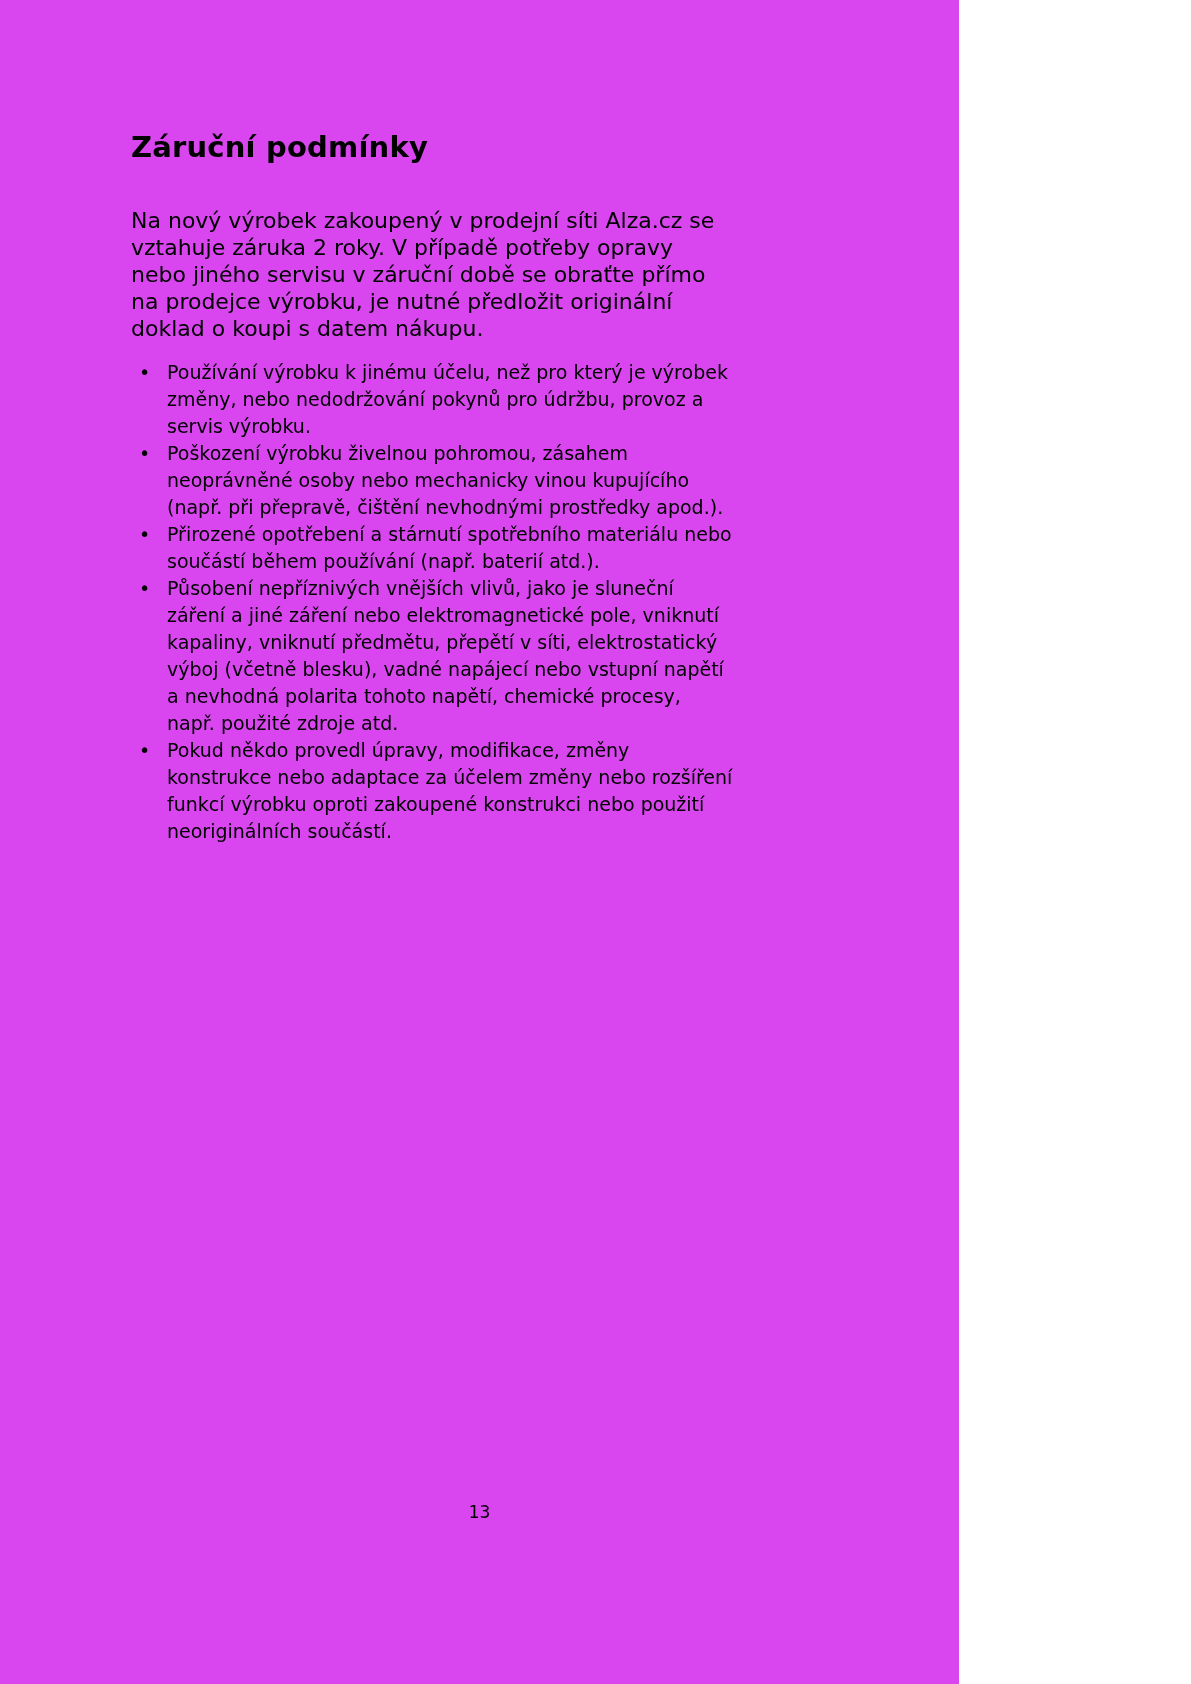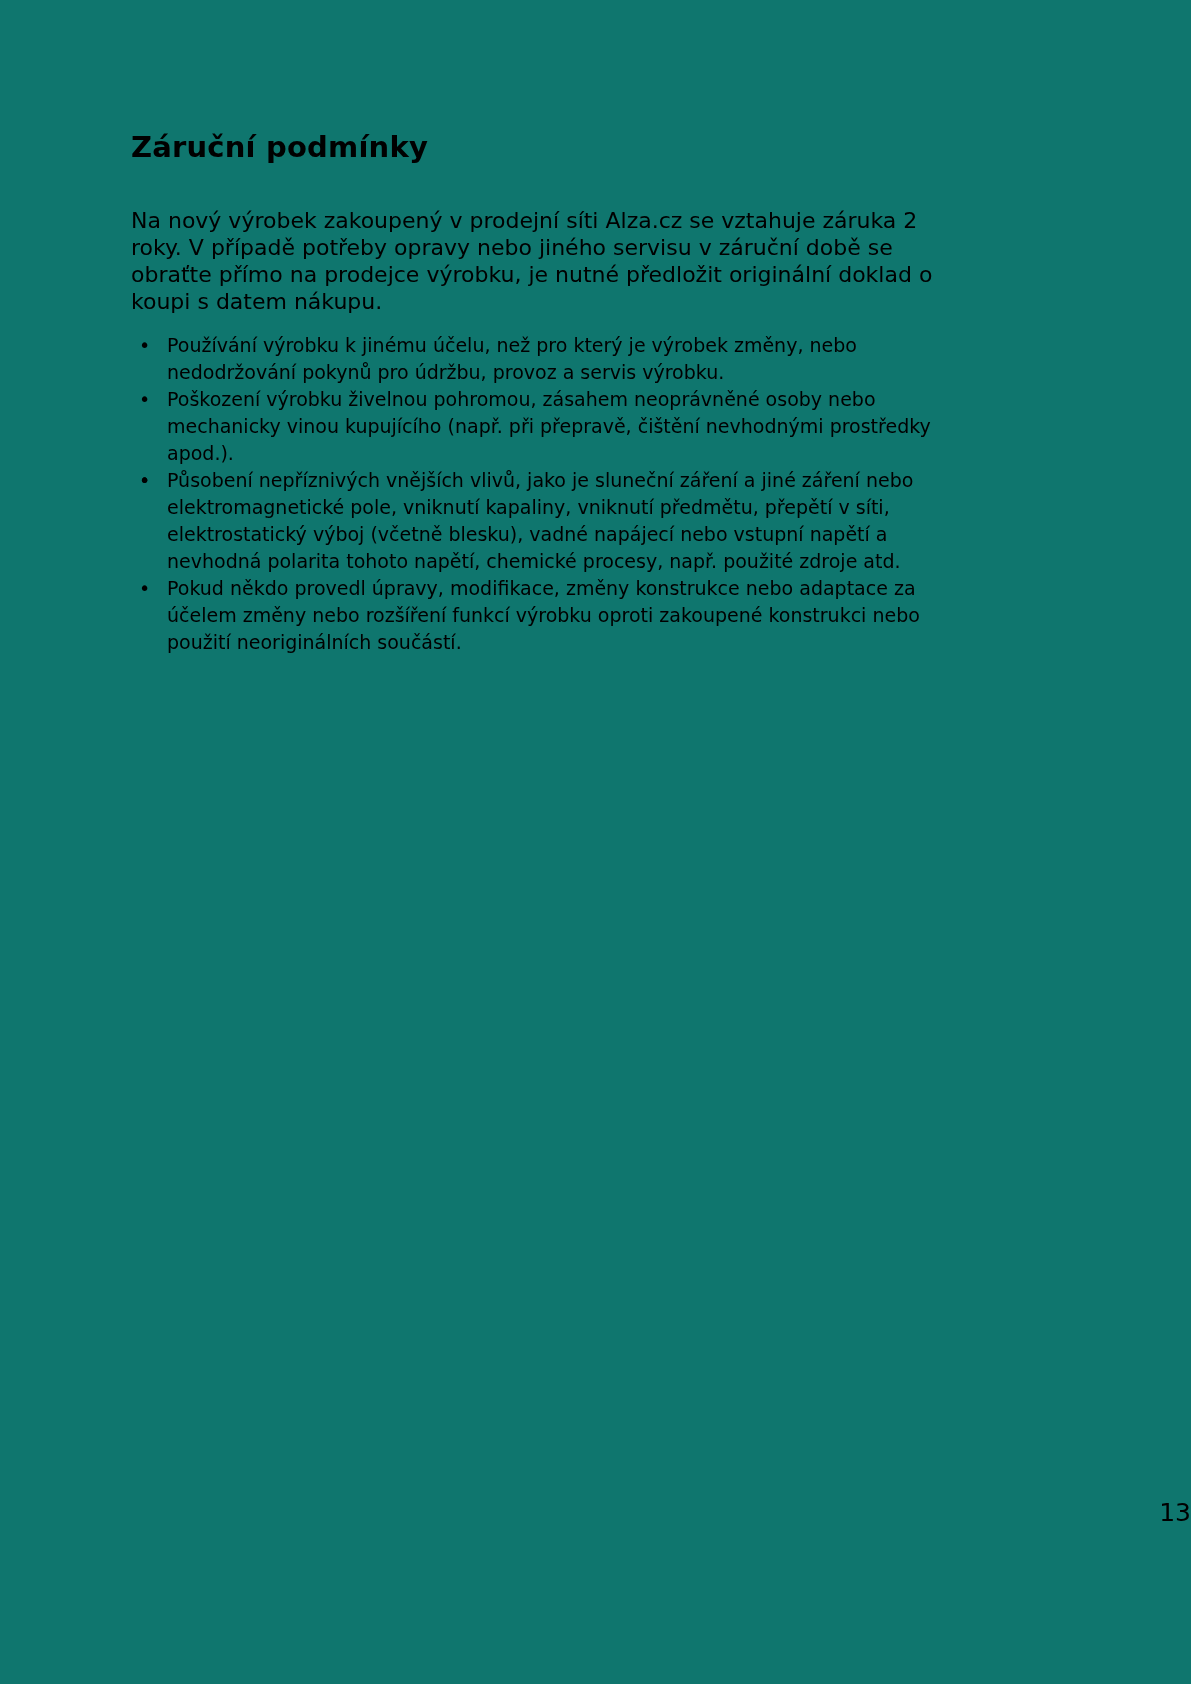--- a/index.html
+++ b/index.html
@@ -7,23 +7,23 @@
       padding: 0;
       background: #ffffff;
     }
     body {
       font-family: "DejaVu Sans", sans-serif;
       color: #000000;
       -webkit-font-smoothing: antialiased;
     }
     .page {
       position: relative;
-      width: 1191px;
+      width: 959px;
       height: 1684px;
-      background: #0f766e;
+      background: #d946ef;
       box-sizing: border-box;
       padding: 130px 226px 0 131px;
       overflow: hidden;
     }
     .doc-title {
       font-size: 29px;
       font-weight: 700;
       line-height: 1.2;
       margin: 0 0 42px 0;
       letter-spacing: 0.2px;
@@ -56,22 +56,22 @@
       left: 8px;
       top: 0;
       font-size: 19px;
       line-height: 27px;
     }
     .page-number {
       position: absolute;
       left: 0;
       bottom: 158px;
       width: 100%;
-      text-align: right;
-      font-size: 25px;
+      text-align: center;
+      font-size: 17px;
       line-height: 27px;
     }
   </style>
 </head>
 <body>
 
 <div class="page">
 
   <h1 class="doc-title">Záruční podmínky</h1>
 
@@ -82,20 +82,21 @@
     <li>
       <span class="marker">•</span>
       <span class="li-text">Používání výrobku k jinému účelu, než pro který je výrobek změny, nebo nedodržování pokynů pro údržbu, provoz a servis výrobku.</span>
     </li>
     <li>
       <span class="marker">•</span>
       <span class="li-text">Poškození výrobku živelnou pohromou, zásahem neoprávněné osoby nebo mechanicky vinou kupujícího (např. při přepravě, čištění nevhodnými prostředky apod.).</span>
     </li>
     <li>
       <span class="marker">•</span>
+      <span class="li-text">Přirozené opotřebení a stárnutí spotřebního materiálu nebo součástí během používání (např. baterií atd.).</span>
     </li>
     <li>
       <span class="marker">•</span>
       <span class="li-text">Působení nepříznivých vnějších vlivů, jako je sluneční záření a jiné záření nebo elektromagnetické pole, vniknutí kapaliny, vniknutí předmětu, přepětí v síti, elektrostatický výboj (včetně blesku), vadné napájecí nebo vstupní napětí a nevhodná polarita tohoto napětí, chemické procesy, např. použité zdroje atd.</span>
     </li>
     <li>
       <span class="marker">•</span>
       <span class="li-text">Pokud někdo provedl úpravy, modifikace, změny konstrukce nebo adaptace za účelem změny nebo rozšíření funkcí výrobku oproti zakoupené konstrukci nebo použití neoriginálních součástí.</span>
     </li>
   </ul>

